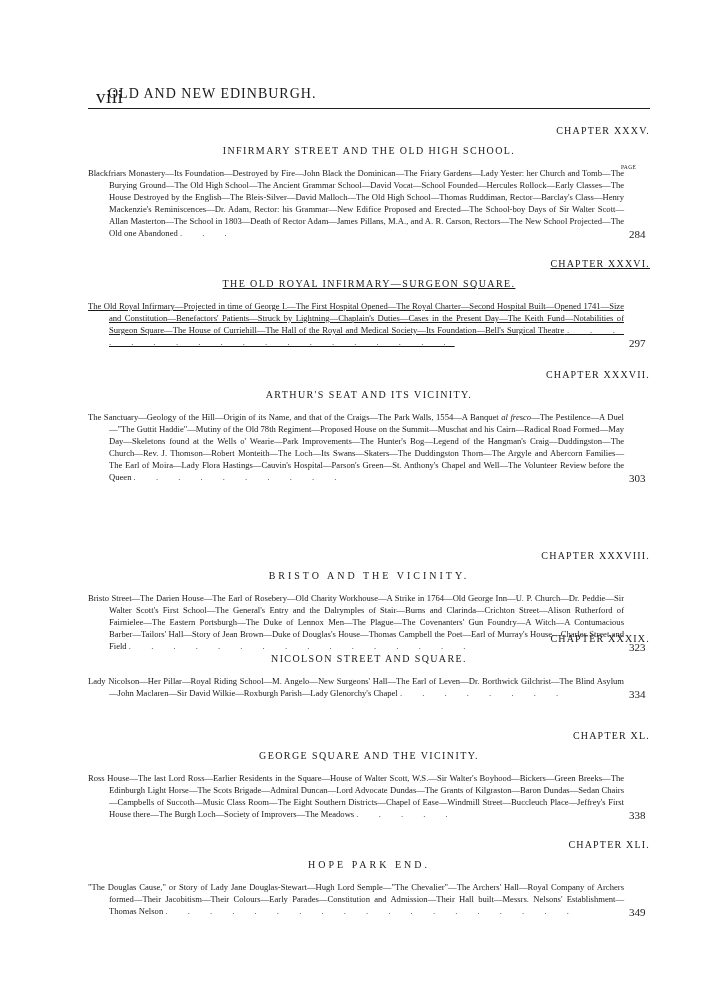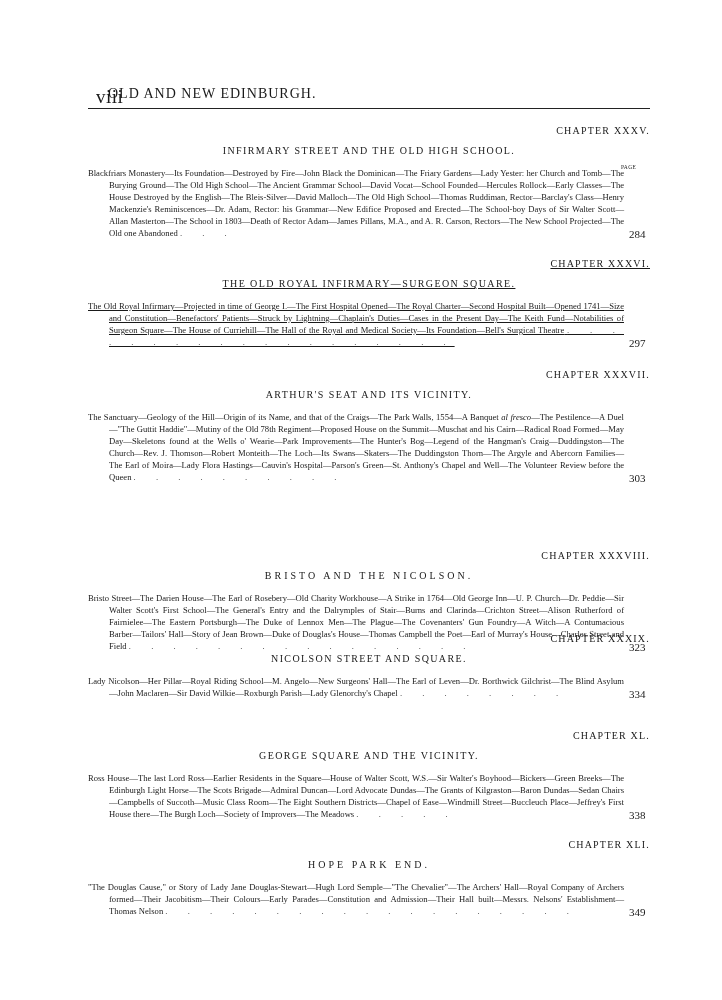--- a/index.html
+++ b/index.html
@@ -79,21 +79,21 @@
   <div class="ch-title">ARTHUR'S SEAT AND ITS VICINITY.</div>
   <div class="contents">
     <span>The Sanctuary—Geology of the Hill—Origin of its Name, and that of the Craigs—The Park Walls, 1554—A Banquet </span><em>al fresco</em><span>—The Pestilence—A Duel—"The Guttit Haddie"—Mutiny of the Old 78th Regiment—Proposed House on the Summit—Muschat and his Cairn—Radical Road Formed—May Day—Skeletons found at the Wells o' Wearie—Park Improvements—The Hunter's Bog—Legend of the Hangman's Craig—Duddingston—The Church—Rev. J. Thomson—Robert Monteith—The Loch—Its Swans—Skaters—The Duddingston Thorn—The Argyle and Abercorn Families—The Earl of Moira—Lady Flora Hastings—Cauvin's Hospital—Parson's Green—St. Anthony's Chapel and Well—The Volunteer Review before the Queen</span>
     <span class="leader">. . . . . . . . . .</span>
     <span class="page-num">303</span>
   </div>
 </section>
 
 <section class="chapter" style="top:510px;margin-top:40px;">
   <div class="ch-num">CHAPTER XXXVIII.</div>
-  <div class="ch-title spaced">BRISTO AND THE NICOLSON.</div>
+  <div class="ch-title spaced">BRISTO AND THE VICINITY.</div>
   <div class="contents">
     <span>Bristo Street—The Darien House—The Earl of Rosebery—Old Charity Workhouse—A Strike in 1764—Old George Inn—U. P. Church—Dr. Peddie—Sir Walter Scott's First School—The General's Entry and the Dalrymples of Stair—Burns and Clarinda—Crichton Street—Alison Rutherford of Fairnielee—The Eastern Portsburgh—The Duke of Lennox Men—The Plague—The Covenanters' Gun Foundry—A Witch—A Contumacious Barber—Tailors' Hall—Story of Jean Brown—Duke of Douglas's House—Thomas Campbell the Poet—Earl of Murray's House—Charles Street and Field</span>
     <span class="leader">. . . . . . . . . . . . . . . .</span>
     <span class="page-num">323</span>
   </div>
 </section>
 
 <section class="chapter" style="top:633px;">
   <div class="ch-num">CHAPTER XXXIX.</div>
   <div class="ch-title">NICOLSON STREET AND SQUARE.</div>

